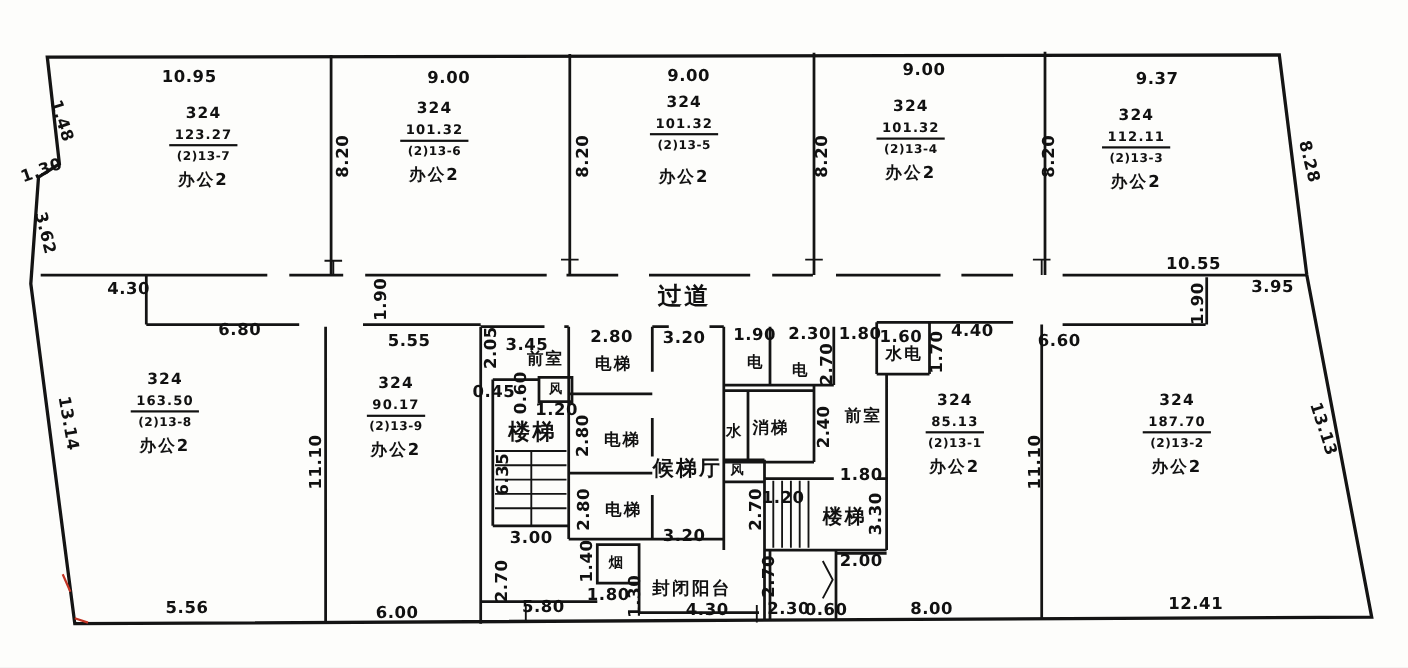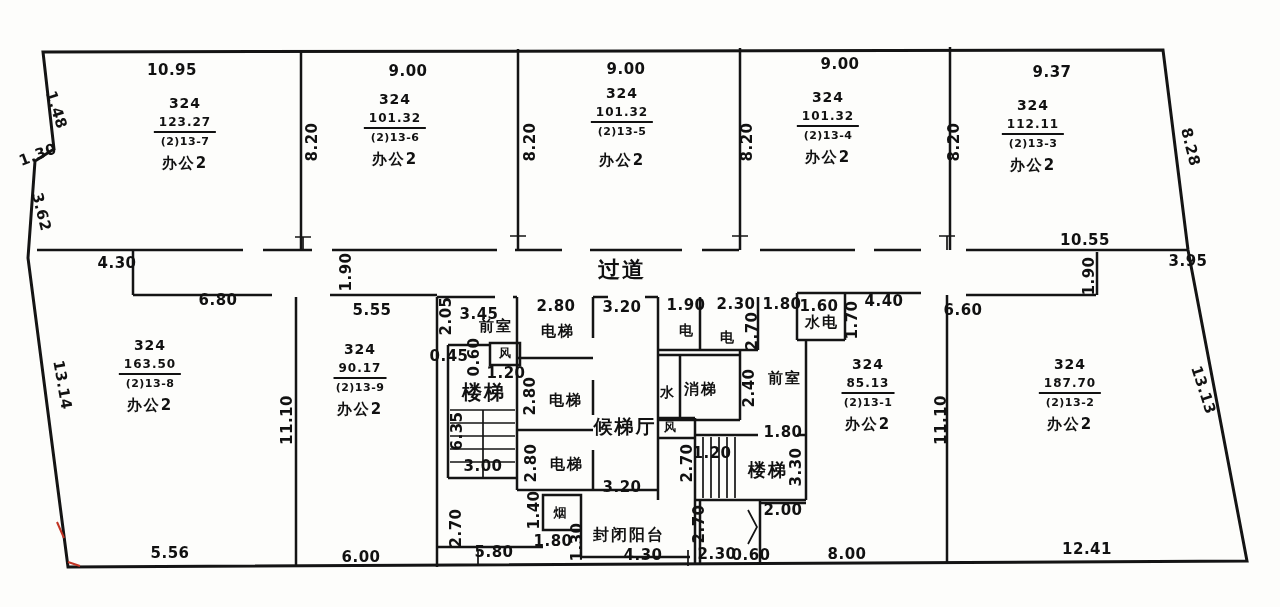--- a/index.html
+++ b/index.html
@@ -95,41 +95,41 @@
       <span class="dim" style="left: 312px; top: 142px; transform: translate(-50%, -50%) rotate(-90deg);">8.20</span>
       <span class="dim" style="left: 530px; top: 142px; transform: translate(-50%, -50%) rotate(-90deg);">8.20</span>
       <span class="dim" style="left: 747px; top: 142px; transform: translate(-50%, -50%) rotate(-90deg);">8.20</span>
       <span class="dim" style="left: 954px; top: 142px; transform: translate(-50%, -50%) rotate(-90deg);">8.20</span>
       <span class="dim" style="left: 117px; top: 263px; transform: translate(-50%, -50%);">4.30</span>
       <span class="dim" style="left: 346px; top: 272px; transform: translate(-50%, -50%) rotate(-90deg);">1.90</span>
       <span class="dim" style="left: 218px; top: 300px; transform: translate(-50%, -50%);">6.80</span>
       <span class="dim" style="left: 372px; top: 310px; transform: translate(-50%, -50%);">5.55</span>
       <span class="dim cjk" style="left: 622px; top: 270px; font-size: 22px; transform: translate(-50%, -50%);">过道</span>
       <span class="dim" style="left: 1085px; top: 240px; transform: translate(-50%, -50%);">10.55</span>
-      <span class="dim" style="left: 1188px; top: 261px; transform: translate(-50%, -50%);">3.95</span>
+      <span class="dim" style="left: 1157px; top: 261px; transform: translate(-50%, -50%);">3.95</span>
       <span class="dim" style="left: 1089px; top: 276px; transform: translate(-50%, -50%) rotate(-90deg);">1.90</span>
       <span class="dim" style="left: 963px; top: 310px; transform: translate(-50%, -50%);">6.60</span>
       <span class="dim" style="left: 446px; top: 316px; transform: translate(-50%, -50%) rotate(-90deg);">2.05</span>
       <span class="dim" style="left: 479px; top: 304px; transform: translate(-50%, -50%); margin-top: 10px;">3.45</span>
       <span class="dim cjk" style="left: 496px; top: 326px; transform: translate(-50%, -50%);">前室</span>
       <span class="dim" style="left: 431px; top: 356px; transform: translate(-50%, -50%); padding-left: 36px;">0.45</span>
       <span class="dim" style="left: 474px; top: 357px; transform: translate(-50%, -50%) rotate(-90deg);">0.60</span>
       <span class="dim cjk" style="left: 506px; top: 353px; font-size: 12px; transform: translate(-50%, -50%);">风</span>
       <span class="dim" style="left: 506px; top: 373px; transform: translate(-50%, -50%);">1.20</span>
       <span class="dim cjk" style="left: 484px; top: 392px; font-size: 20px; transform: translate(-50%, -50%);">楼梯</span>
       <span class="dim" style="left: 457px; top: 431px; transform: translate(-50%, -50%) rotate(-90deg);">6.35</span>
       <span class="dim" style="left: 556px; top: 306px; transform: translate(-50%, -50%);">2.80</span>
       <span class="dim cjk" style="left: 558px; top: 331px; transform: translate(-50%, -50%);">电梯</span>
       <span class="dim" style="left: 622px; top: 307px; transform: translate(-50%, -50%);">3.20</span>
       <span class="dim" style="left: 530px; top: 396px; transform: translate(-50%, -50%) rotate(-90deg);">2.80</span>
       <span class="dim cjk" style="left: 566px; top: 400px; transform: translate(-50%, -50%);">电梯</span>
       <span class="dim cjk" style="left: 625px; top: 426px; font-size: 19px; transform: translate(-50%, -50%);">候梯厅</span>
       <span class="dim" style="left: 531px; top: 463px; transform: translate(-50%, -50%) rotate(-90deg);">2.80</span>
       <span class="dim cjk" style="left: 567px; top: 464px; transform: translate(-50%, -50%);">电梯</span>
-      <span class="dim" style="left: 483px; top: 466px; transform: translate(-50%, -50%);">3.00</span>
+      <span class="dim" style="left: 483px; top: 489px; transform: translate(-50%, -50%);">3.00</span>
       <span class="dim" style="left: 622px; top: 487px; transform: translate(-50%, -50%);">3.20</span>
       <span class="dim" style="left: 456px; top: 528px; transform: translate(-50%, -50%) rotate(-90deg);">2.70</span>
       <span class="dim" style="left: 534px; top: 510px; transform: translate(-50%, -50%) rotate(-90deg);">1.40</span>
       <span class="dim cjk" style="left: 561px; top: 512px; font-size: 13px; transform: translate(-50%, -50%);">烟</span>
       <span class="dim" style="left: 553px; top: 541px; transform: translate(-50%, -50%);">1.80</span>
       <span class="dim" style="left: 577px; top: 542px; transform: translate(-50%, -50%) rotate(-90deg);">1.30</span>
       <span class="dim cjk" style="left: 629px; top: 535px; font-size: 16px; transform: translate(-50%, -50%);">封闭阳台</span>
       <span class="dim" style="left: 643px; top: 555px; transform: translate(-50%, -50%);">4.30</span>
       <span class="dim" style="left: 494px; top: 552px; transform: translate(-50%, -50%);">5.80</span>
       <span class="dim" style="left: 686px; top: 305px; transform: translate(-50%, -50%);">1.90</span>

